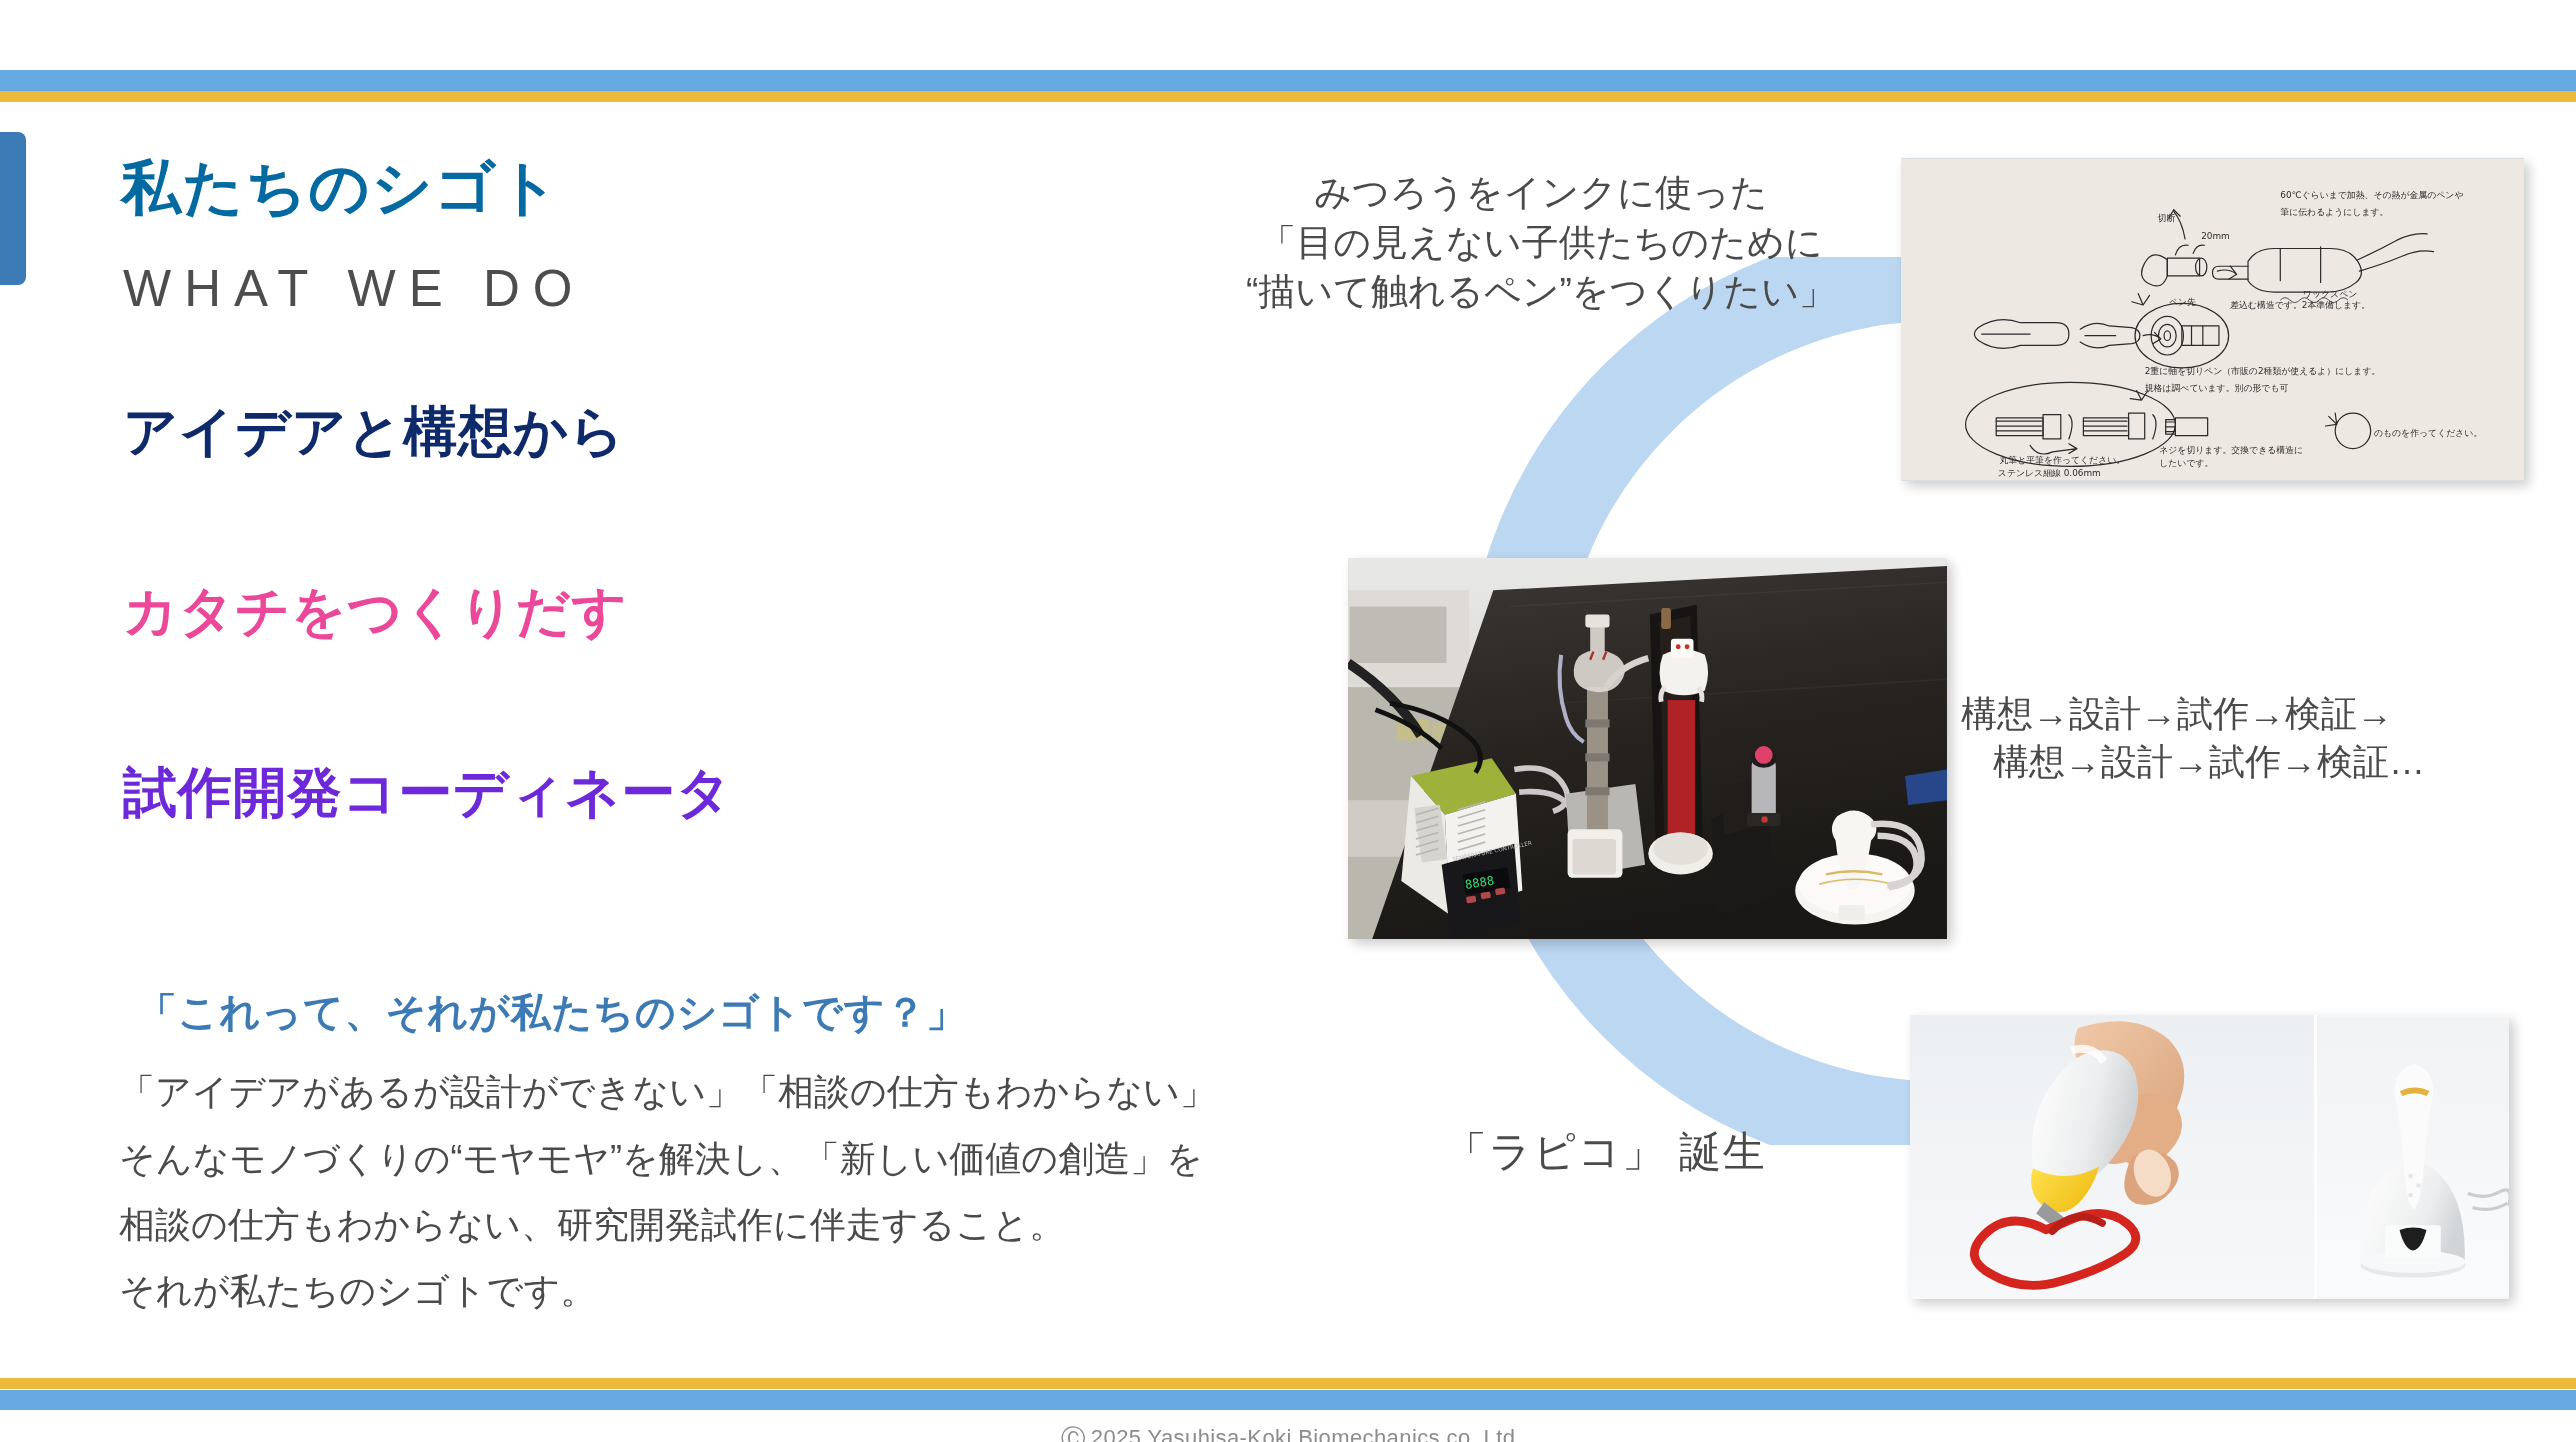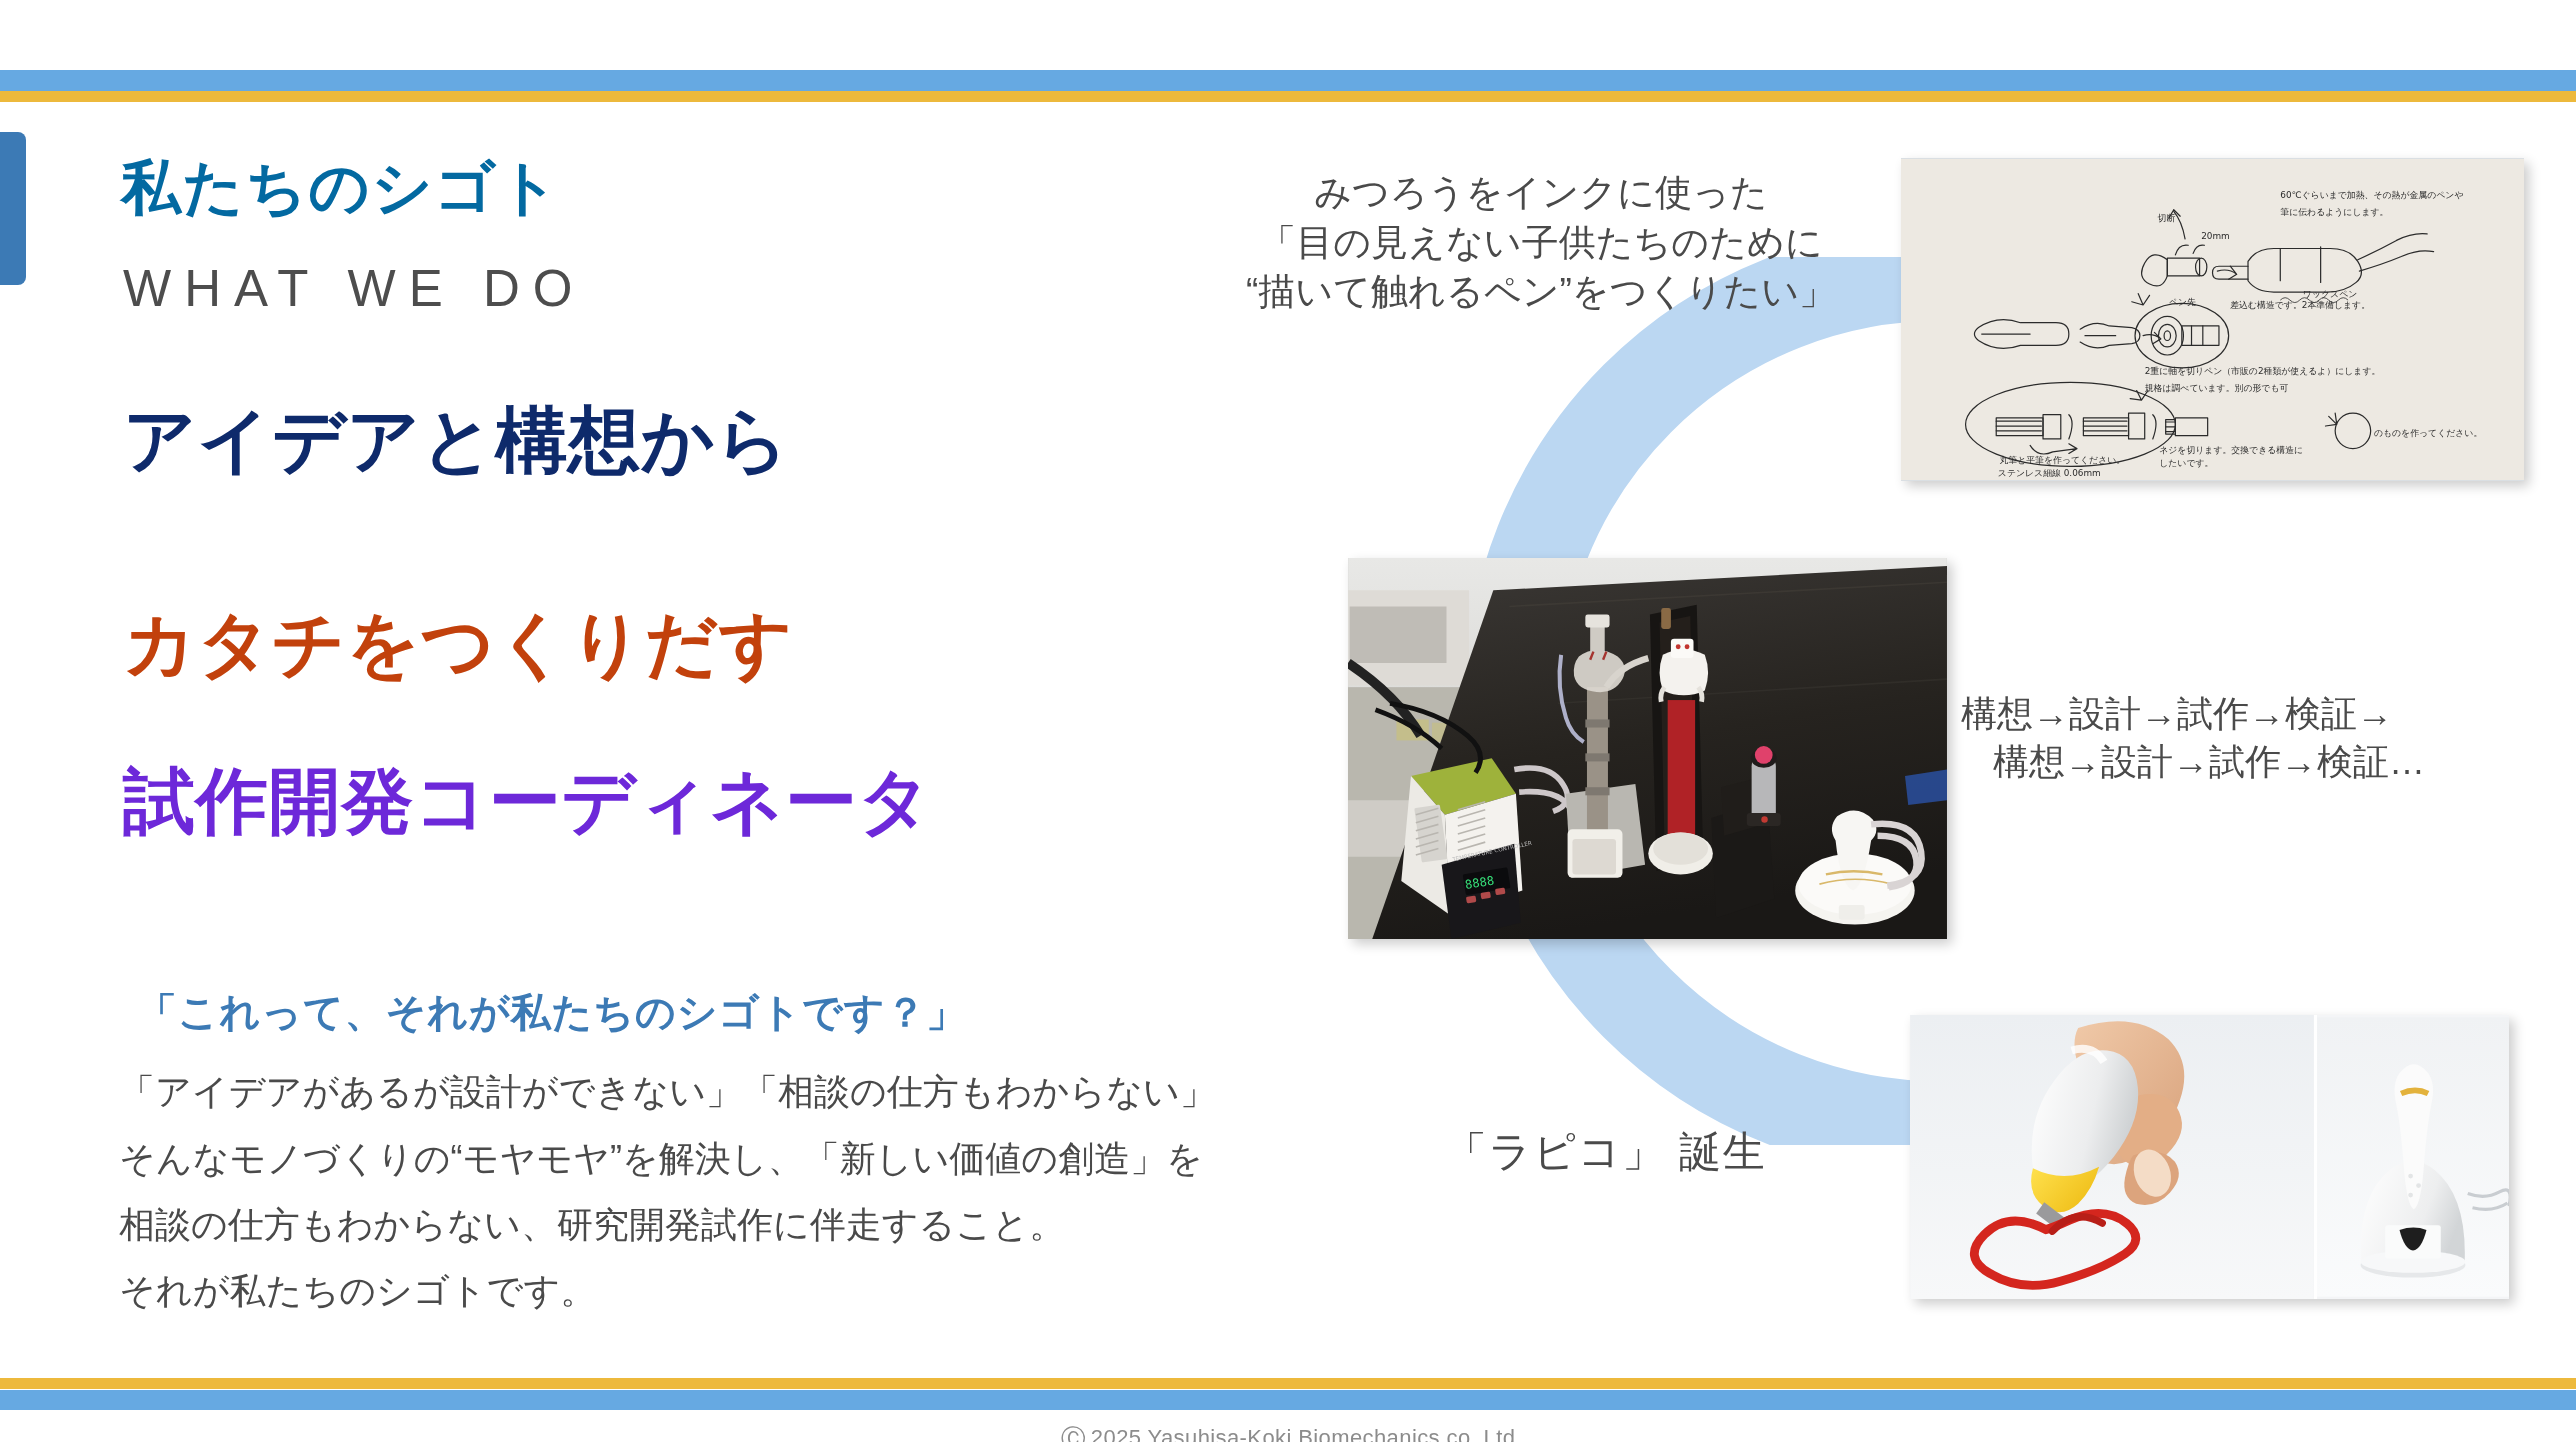--- a/index.html
+++ b/index.html
@@ -57,28 +57,28 @@
     color: #4D4D4D;
     letter-spacing: 13px;
     line-height: 1;
     white-space: nowrap;
   }
 
   
   .headline {
     position: absolute;
     left: 123px;
-    font-size: 72px;
+    font-size: 54px;
     font-weight: 700;
     letter-spacing: 0.8px;
     line-height: 1;
     white-space: nowrap;
   }
   .headline.l1 { top: 404px; color: #0E2A6B; }
-  .headline.l2 { top: 584px; color: #c2410c; margin-top: 24px; }
+  .headline.l2 { top: 584px; color: #ec4899; }
   .headline.l3 { top: 765px; color: #6d28d9; }
 
   
   .lead-quote {
     position: absolute;
     left: 137px; top: 985px;
     font-size: 40px; font-weight: 700;
     color: #3C7AB5;
     letter-spacing: 0.8px;
     white-space: nowrap;

